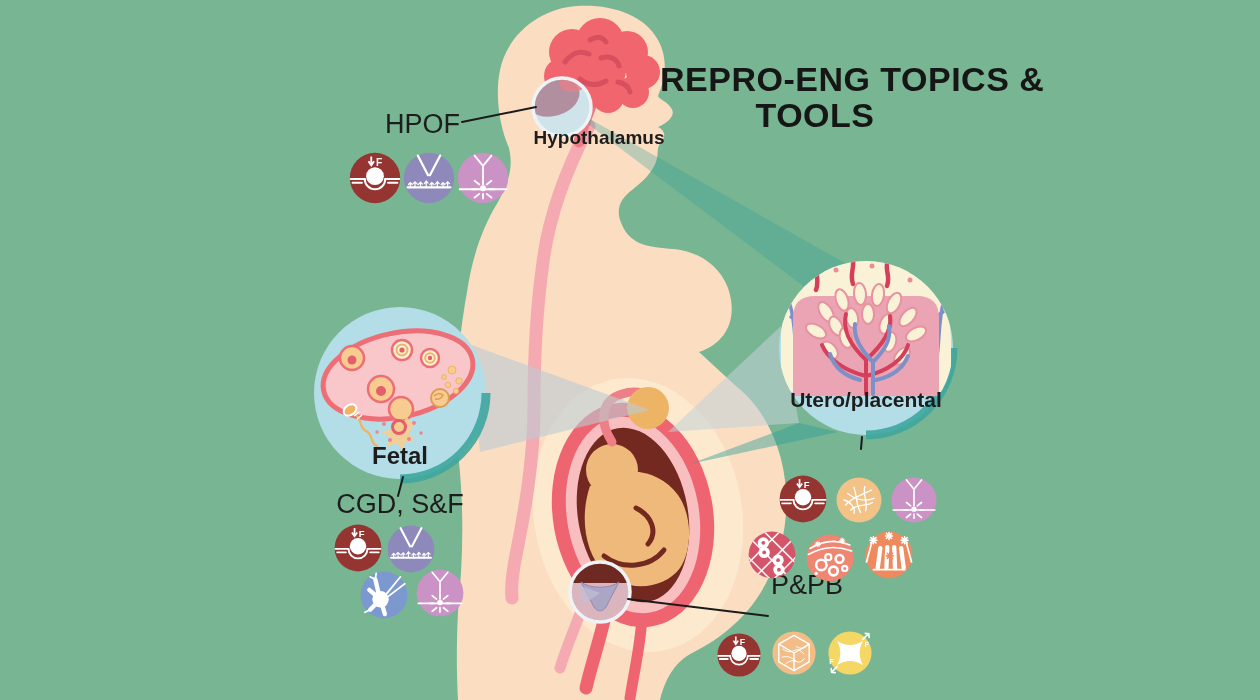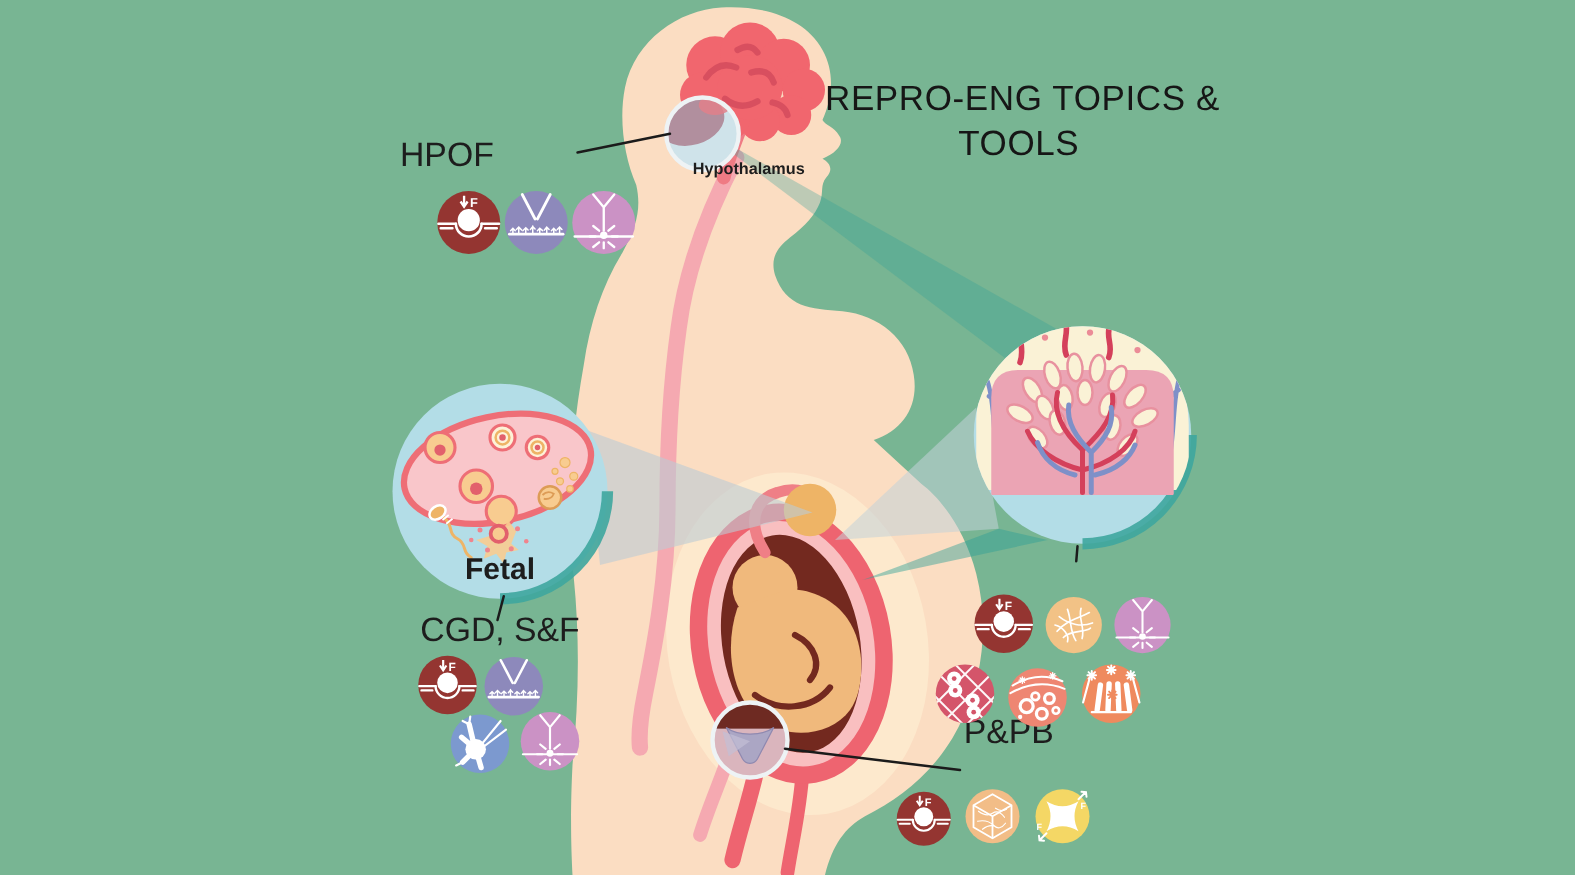--- a/index.html
+++ b/index.html
@@ -3,22 +3,22 @@
 <meta charset="utf-8">
 <style>
   html,body{margin:0;padding:0;}
   .canvas{
     position:relative;width:1260px;height:700px;overflow:hidden;
     background:#78b593;font-family:"Liberation Sans",sans-serif;
   }
   .canvas svg.scene{position:absolute;left:0;top:0;}
   .lbl{position:absolute;color:#1d1d1d;line-height:1.08;white-space:nowrap;}
   .lbl.center{text-align:center;}
-  .lbl.right{text-align:left;}
-  .title{font-size:28px;font-weight:400;letter-spacing:.5px;line-height:36px;color:#161616;}
+  .lbl.right{text-align:right;}
+  .title{font-size:34px;font-weight:700;letter-spacing:.5px;line-height:36px;color:#161616;}
   .topic{font-size:27px;font-weight:400;}
   .anat{font-weight:700;}
   .tool{position:absolute;}
   .tool svg{display:block;width:100%;height:100%;}
   .iconsym{position:absolute;width:0;height:0;overflow:hidden;}
 </style>
 </head>
 <body>
 
 <div class="canvas">
@@ -375,27 +375,28 @@
       <path d="M 628,599 L 768,616"></path>
     </g>
   </svg>
 
   <div class="lbl title center" style="left:660px;top:61px;width:310px;">
     <div>REPRO-ENG TOPICS &amp;</div>
     <div>TOOLS</div>
   </div>
 
   <div class="lbl topic right" style="left:320px;top:110px;width:140px;">HPOF</div>
-  <div class="lbl anat center" style="left:514px;top:128px;width:170px;font-size:13px;">Hypothalamus</div>
+  <div class="lbl anat center" style="left:514px;top:128px;width:170px;font-size:19px;">Hypothalamus</div>
 
   <div class="lbl anat center" style="left:340px;top:443px;width:120px;font-size:24px;">Fetal</div>
   <div class="lbl topic center" style="left:300px;top:490px;width:200px;">CGD, S&amp;F</div>
 
 
   <div class="lbl anat center" style="left:766px;top:388px;width:200px;font-size:21px;line-height:23px;">
+    <div>Utero/placental</div>
   </div>
 
   <div class="lbl topic" style="left:771px;top:571px;">P&amp;PB</div>
 
   <div class="tool" style="left:347px;top:150px;width:56px;height:56px;">
       <svg viewBox="0 0 60 60">
         <use href="#sym-indent"></use>
       </svg>
     </div>
   <div class="tool" style="left:401px;top:150px;width:56px;height:56px;">

